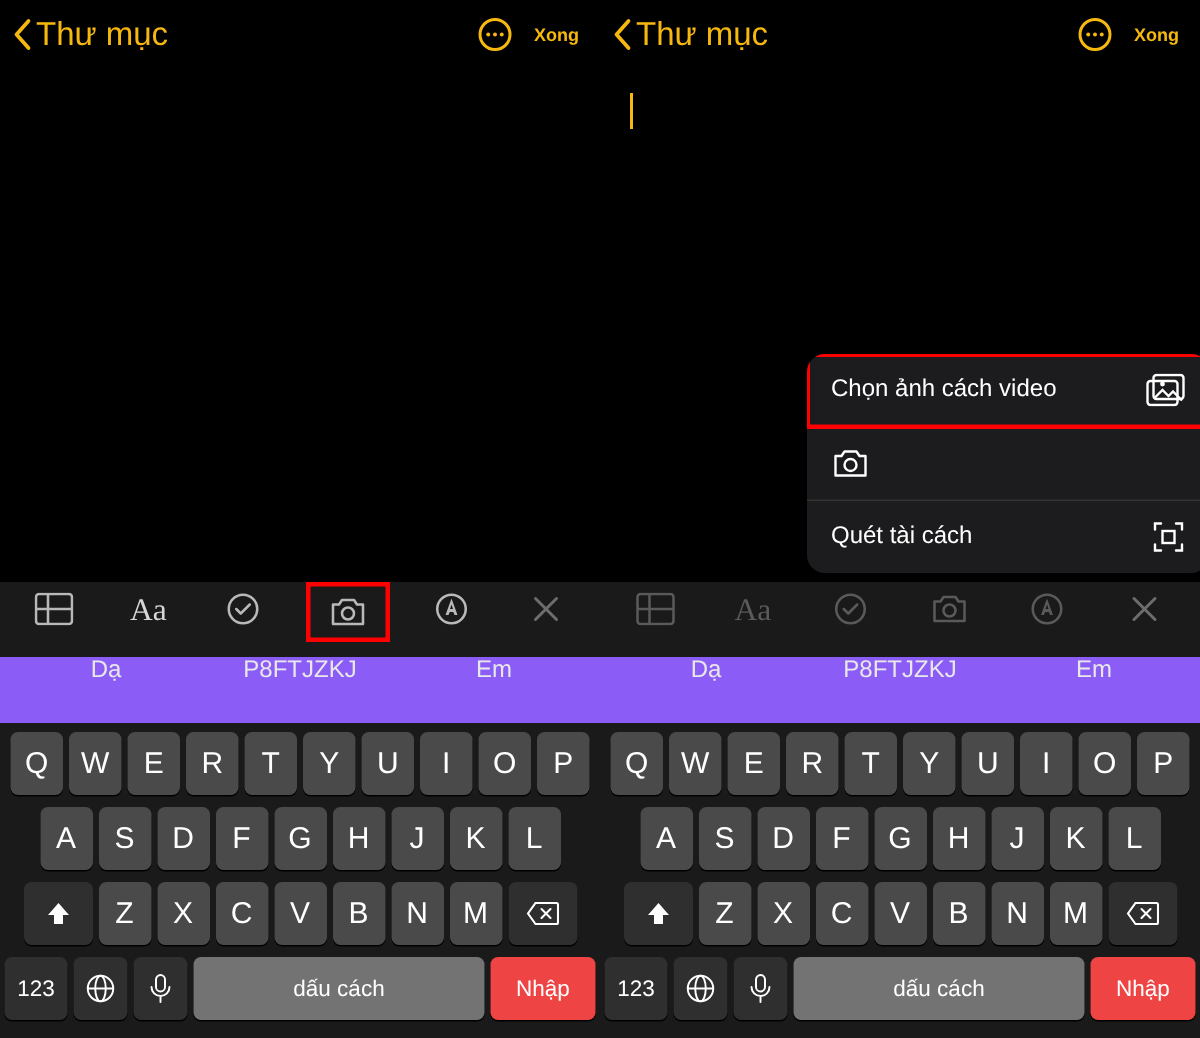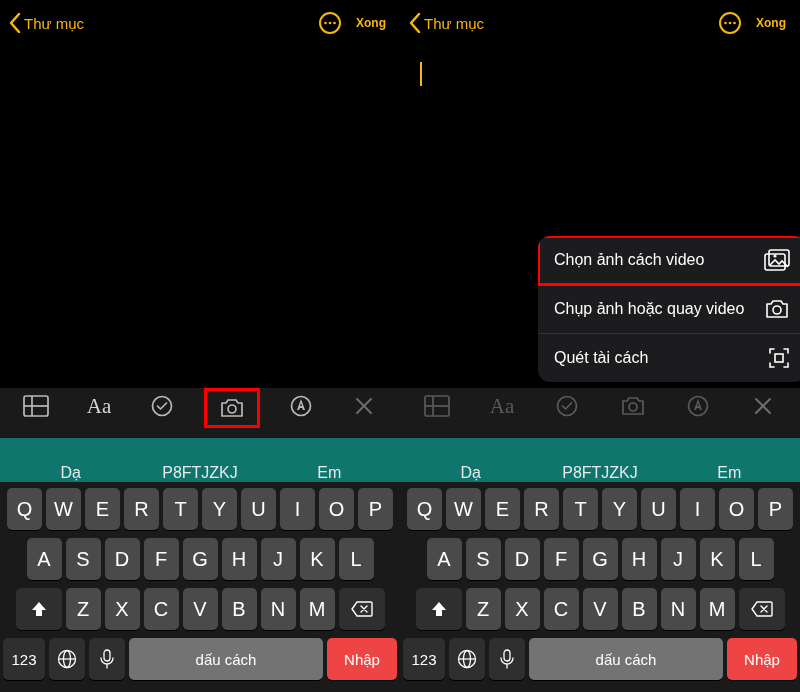--- a/index.html
+++ b/index.html
@@ -40,21 +40,21 @@
     gap:2px;
   }
   .nav-right {
     display: flex;
     align-items: center;
     gap: 14px;
     color: #f6b80f;
     padding-right:6px;
   }
   .chev { display:inline-flex; }
-  .nav-title { color:#f6b80f; font-size:15px; }
+  .nav-title { color:#f6b80f; font-size:22px; }
   .more-circ { display:inline-flex; }
   .done { color:#f6b80f; font-size:12px; font-weight:600; }
 
   .editor {
     flex: 1;
     background: #000;
     position: relative;
     padding: 10px 14px;
   }
   .cursor {
@@ -105,23 +105,23 @@
     justify-content:center;
     color:#b9b9b9;
   }
   .tbtn.dim { color:#5a5a5a; }
   .tbtn.camera-hl { border:3px solid #ff0000; width:56px; height:40px; }
   .tbtn.close { color:#6d6d6d; }
 
   
   .suggest {
     height: 44px;
-    background: #0f766e;
+    background: #8b5cf6;
     display:flex;
-    align-items:flex-end;
+    align-items:flex-start;
     justify-content:space-around;
     padding:0 6px;
     color:#e8e8e8;
     font-size:16px;
   }
   .suggest > div { flex:1; text-align:center; }
 
   
   .kbd {
     background: #1a1a1a;
@@ -319,21 +319,20 @@
           <span>
               <svg width="26" height="22" viewBox="0 0 26 22">
                 <rect x="1" y="5" width="20" height="16" rx="2" stroke="#fff" stroke-width="1.6" fill="none"></rect>
                 <rect x="5" y="1" width="20" height="16" rx="2" stroke="#fff" stroke-width="1.6" fill="none"></rect>
                 <circle cx="11" cy="7" r="1.6" fill="#fff"></circle>
                 <path d="M6 16l5-5 4 4 3-3 6 6" stroke="#fff" stroke-width="1.6" fill="none"></path>
               </svg>
             </span>
         </div>
         <div class="menu-item">
-          <span class="mtxt">Chụp ảnh hoặc quay video</span>
           <span>
               <svg width="26" height="22" viewBox="0 0 26 22">
                 <path d="M3 6h4l2-3h8l2 3h4v13H3z" stroke="#fff" stroke-width="1.6" fill="none" stroke-linejoin="round"></path>
                 <circle cx="13" cy="12" r="4" stroke="#fff" stroke-width="1.6" fill="none"></circle>
               </svg>
             </span>
         </div>
         <div class="menu-item">
           <span class="mtxt">Quét tài cách</span>
           <span>

